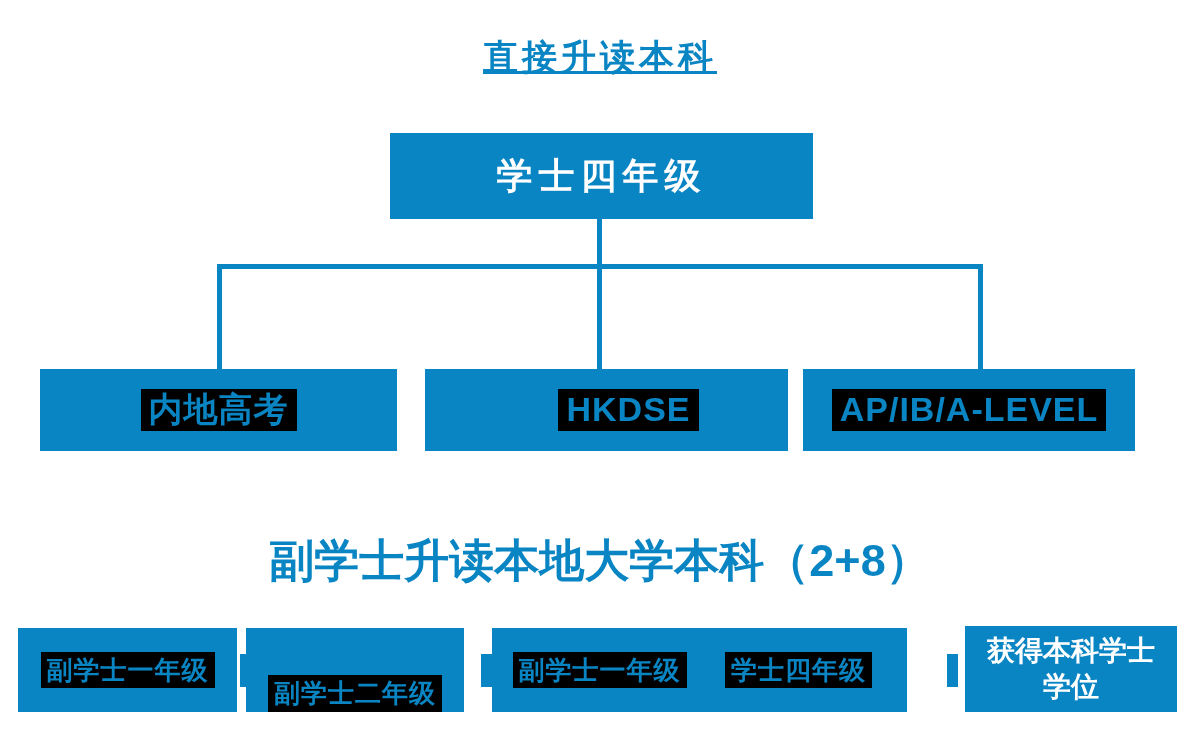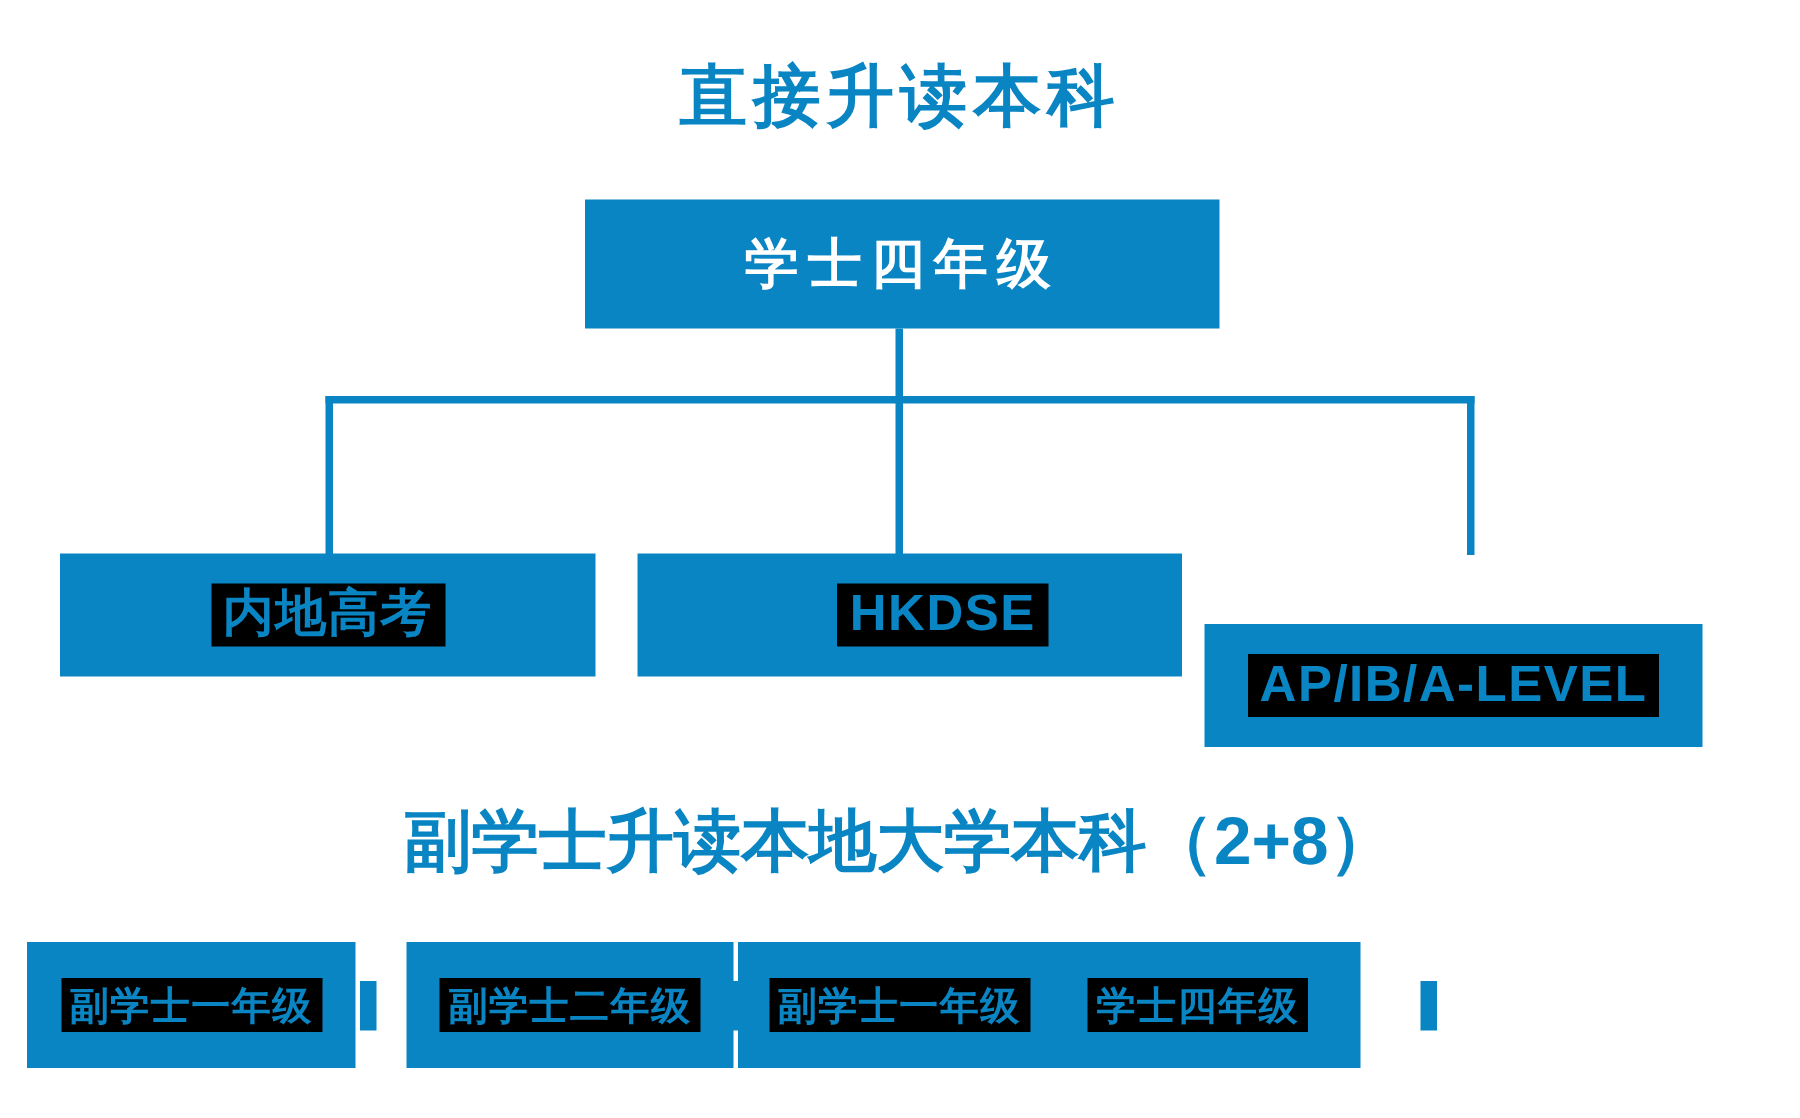--- a/index.html
+++ b/index.html
@@ -19,21 +19,21 @@
   }
   .title{
     position:absolute;
     left:0;
     width:100%;
     text-align:center;
     color:var(--blue);
     font-weight:bold;
     white-space:nowrap;
   }
-  .title-direct{top:34px;font-size:45px;letter-spacing:4px;}
+  .title-direct{top:34px;font-size:35px;letter-spacing:4px;text-decoration:underline;}
   .title-associate{top:531px;font-size:45px;letter-spacing:0px;}
   .box{
     position:absolute;
     background:var(--blue);
     display:flex;
     align-items:center;
     justify-content:center;
   }
   .root-box{
     left:390px;top:133px;width:423px;height:86px;
@@ -46,40 +46,40 @@
     display:inline-block;
     background:var(--black);
     color:var(--blue);
     font-size:34px;font-weight:bold;letter-spacing:1px;
     line-height:1.05;
     padding:3px 8px;
     white-space:nowrap;
   }
   .mid-box-1{left:40px;width:357px;text-align:center;}
   .mid-box-2{left:425px;width:363px;padding-left:44px;}
-  .mid-box-3{left:803px;width:332px;margin-top:47px;}
+  .mid-box-3{left:803px;width:332px;}
   .line{position:absolute;background:var(--blue);}
   .stem{left:597px;top:219px;width:5px;height:50px;}
   .hline{left:217px;top:264px;width:766px;height:5px;}
   .drop{top:264px;width:5px;height:106px;}
   .drop-left{left:217px;}
   .drop-mid{left:597px;}
   .drop-right{left:978px;}
   .stage-box{top:628px;height:84px;}
   .stage-box .strip{
     display:inline-block;
     background:var(--black);
     color:var(--blue);
     font-size:26px;font-weight:bold;letter-spacing:1px;
     line-height:1.1;
     padding:4px 6px;
     white-space:nowrap;
   }
   .stage-box-1{left:18px;width:219px;}
-  .stage-box-2{left:271px;width:218px;}
+  .stage-box-2{left:246px;width:218px;align-items:flex-end;}
   .stage-box-3{left:492px;width:215px;}
   .stage-box-4{left:690px;width:217px;justify-content:center;}
   .stage-box-5{
     left:965px;top:626px;width:212px;height:86px;
     flex-direction:column;
     color:var(--white);
     font-size:28px;font-weight:bold;
     line-height:36px;
     text-align:center;
     white-space:nowrap;
@@ -136,14 +136,18 @@
   <div class="box stage-box stage-box-3">
     <span class="strip">副学士一年级</span>
   </div>
   <div class="flow-square flow-square-3"></div>
 
   <div class="box stage-box stage-box-4">
     <span class="strip">学士四年级</span>
   </div>
   <div class="flow-square flow-square-4"></div>
 
+  <div class="box stage-box stage-box-5">
+    <div>获得本科学士</div>
+    <div>学位</div>
+  </div>
 
 </div>
 
 </body></html>

